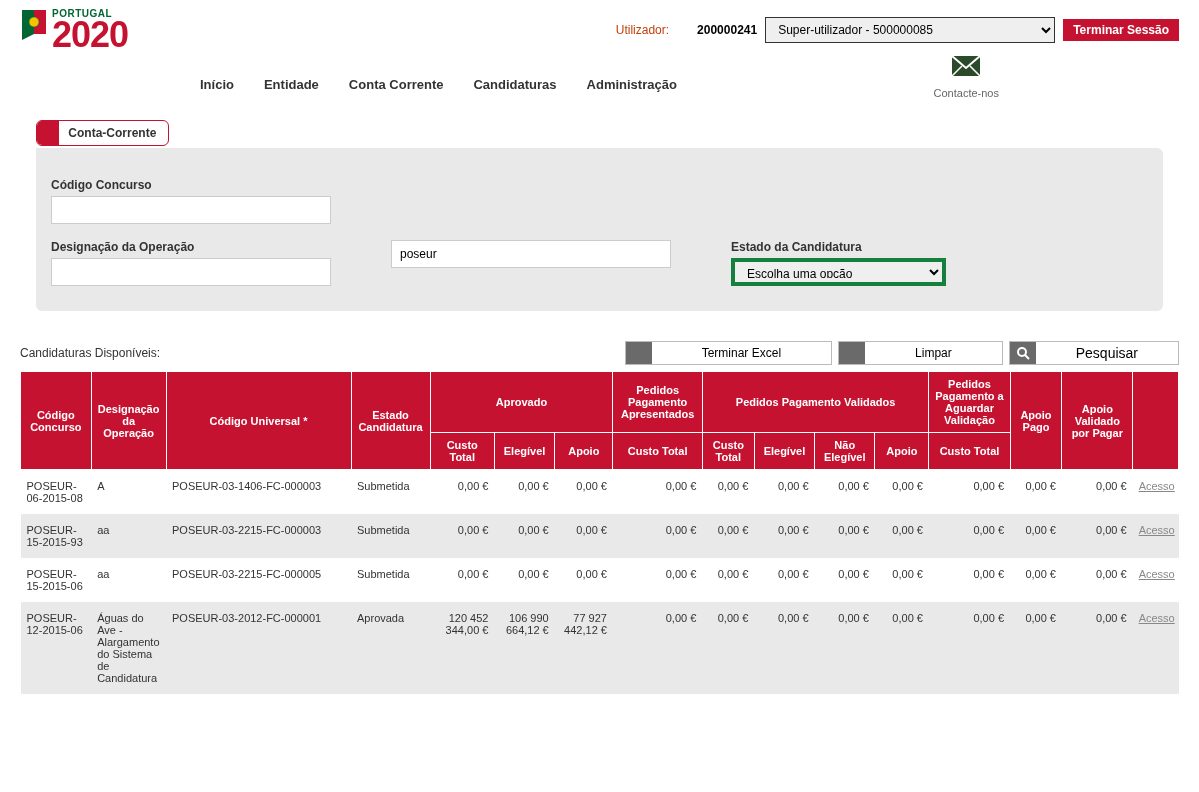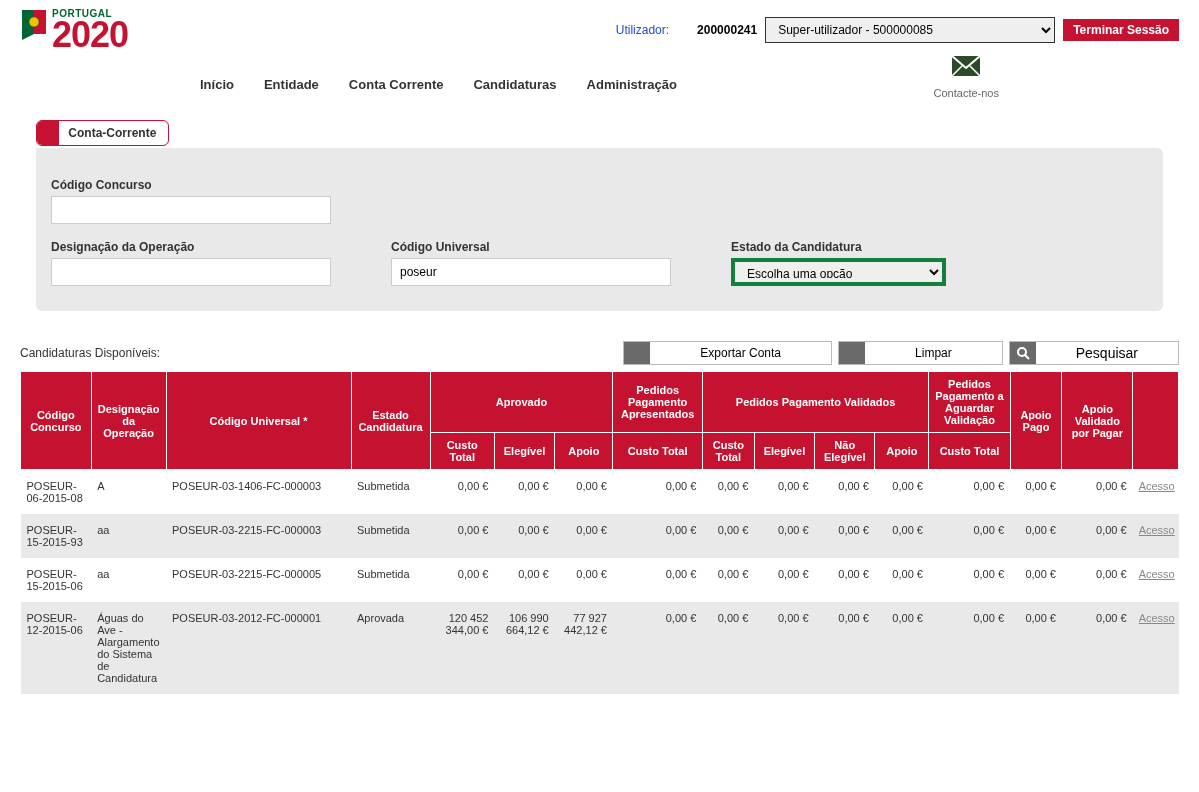--- a/index.html
+++ b/index.html
@@ -6,21 +6,21 @@
 body { background: #fff; font-size: 12px; color: #333; }
 
 .header-top { display: flex; align-items: center; padding: 8px 20px; }
 .logo { display: flex; align-items: flex-start; }
 .logo-flag { width: 28px; height: 38px; margin-right: 4px; }
 .logo-text-wrap { display: flex; flex-direction: column; }
 .logo-portugal { font-size: 10px; font-weight: bold; color: #006633; letter-spacing: 0.5px; }
 .logo-2020 { font-size: 36px; font-weight: bold; color: #c41230; line-height: 0.9; letter-spacing: -1px; }
 
 .user-area { margin-left: auto; display: flex; align-items: center; gap: 8px; }
-.user-label { font-size: 12px; color: #1d4ed8; }
+.user-label { font-size: 12px; color: #c2410c; }
 .user-value { font-size: 12px; font-weight: bold; color: #000; margin-left: 20px; }
 .user-select { font-size: 12px; padding: 4px 8px; border: 1px solid #333; width: 290px; height: 26px; }
 .logout-btn { background: #c41230; color: #fff; border: none; padding: 4px 10px; font-size: 12px; font-weight: bold; cursor: pointer; }
 
 .nav-row { display: flex; align-items: center; padding: 0 200px 10px 200px; position: relative; }
 .nav-menu { display: flex; gap: 30px; }
 .nav-item { font-size: 13px; font-weight: bold; color: #333; cursor: pointer; padding: 18px 0; }
 
 .contact-box { position: absolute; right: 200px; top: -5px; text-align: center; cursor: pointer; }
 .contact-text { font-size: 11px; color: #666; display: block; margin-top: 4px; }
@@ -117,38 +117,37 @@
       <label class="filter-label">Código Concurso</label>
       <input class="filter-input" style="width: 280px;" value="">
     </div>
   </div>
   <div class="filter-row" style="margin-bottom:0">
     <div class="filter-group">
       <label class="filter-label">Designação da Operação</label>
       <input class="filter-input" style="width: 280px;" value="">
     </div>
     <div class="filter-group" style="margin-left:20px">
-      <label class="filter-label">Código Universal</label>
       <input class="filter-input" style="width: 280px;" value="poseur">
     </div>
     <div class="filter-group" style="margin-left:20px">
       <label class="filter-label">Estado da Candidatura</label>
       <select class="filter-select" style="width:215px">
         <option>Escolha uma opção</option>
       </select>
     </div>
   </div>
 </div>
 
 <div class="actions-row">
   <span class="avail-label">Candidaturas Disponíveis:</span>
   <div class="actions-right">
     <button class="action-btn">
       <span class="btn-icon-box"></span>
-      <span class="btn-text">Exportar Conta</span>
+      <span class="btn-text">Terminar Excel</span>
     </button>
     <button class="action-btn">
       <span class="btn-icon-box"></span>
       <span class="btn-text">Limpar</span>
     </button>
     <button class="search-btn">
       <span class="btn-icon-box">
         <svg width="14" height="14" viewBox="0 0 14 14">
             <circle cx="6" cy="6" r="4" fill="none" stroke="#fff" stroke-width="2"></circle>
             <line x1="9" y1="9" x2="13" y2="13" stroke="#fff" stroke-width="2"></line>

